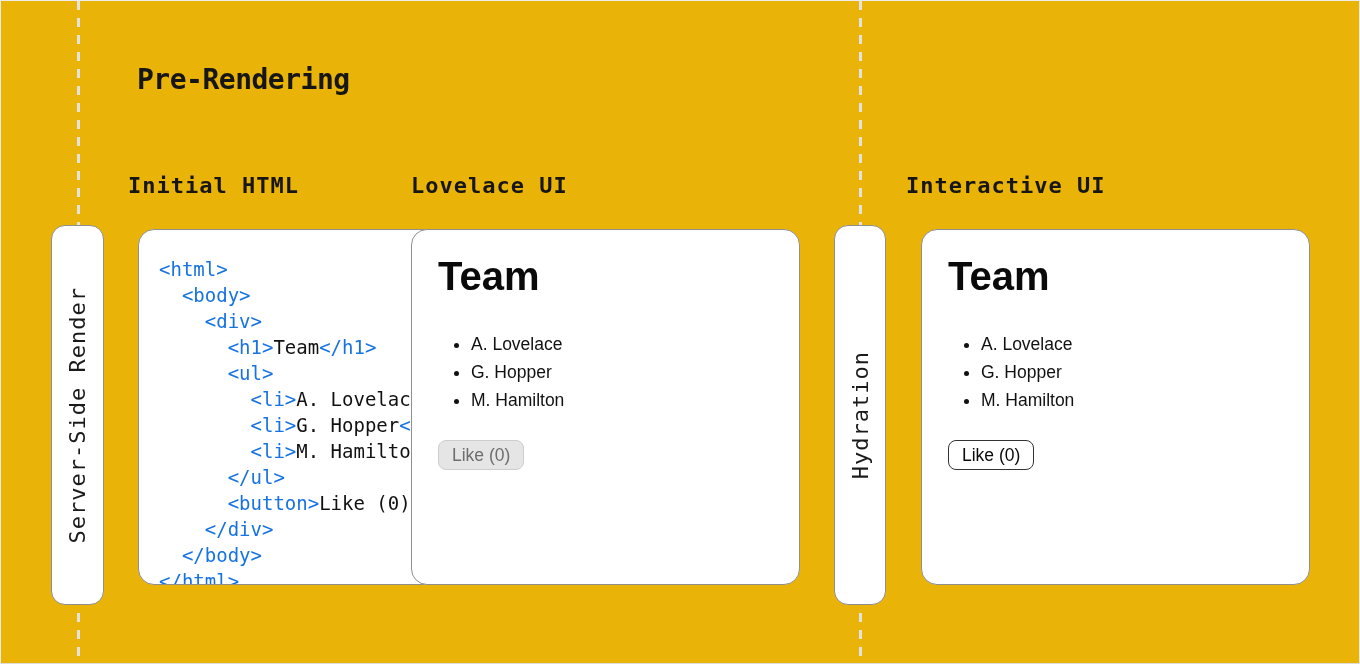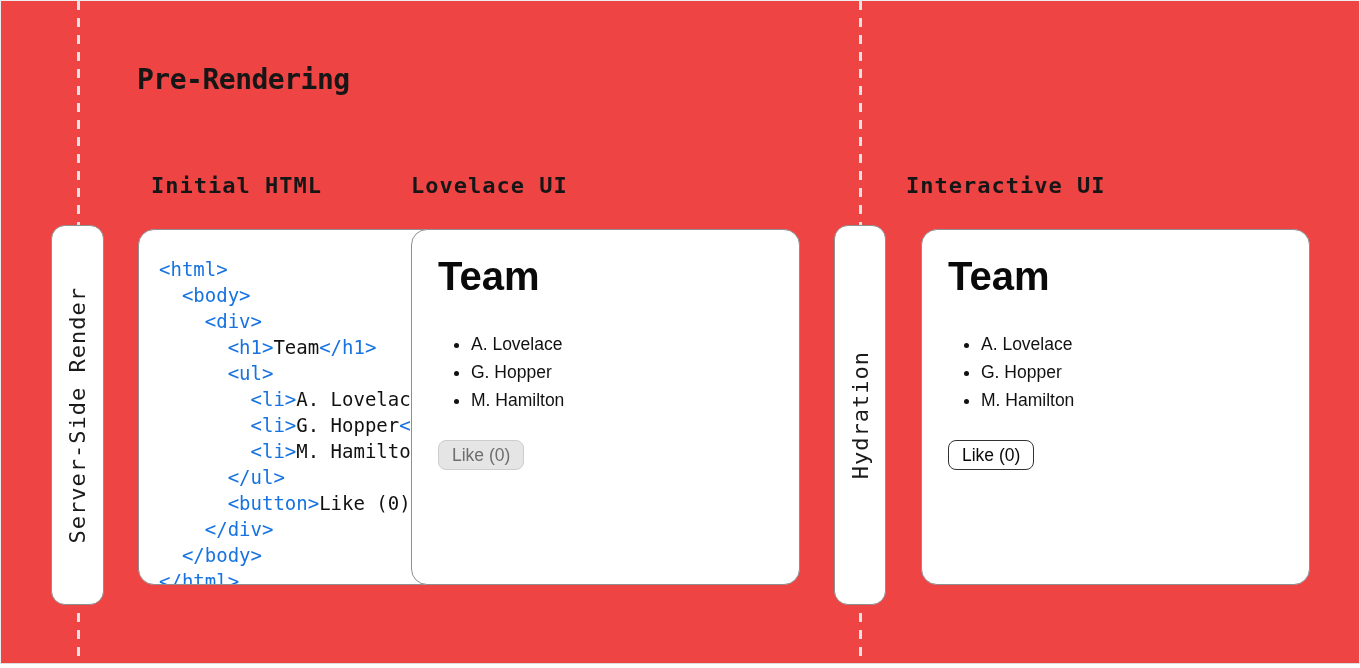--- a/index.html
+++ b/index.html
@@ -1,19 +1,19 @@
 <!DOCTYPE html>
 <html style="--tag-blue: #1673e1; --dash: #e2e2e2; --line: #8f8f8f;"><head>
 <meta charset="utf-8">
 <style>
   html,body{margin:0;padding:0;background:#ffffff;}
   .canvas{
     position:relative;
     width:1358px;height:662px;
-    background:#ef4444;
+    background:#eab308;
     border:1px solid #ececec;
     border-bottom-color:#dcdcdc;
     overflow:hidden;
     font-family:"DejaVu Sans Mono",monospace;
   }
   .vline{
     position:absolute;top:0;bottom:0;width:3px;
     background:repeating-linear-gradient(to bottom, var(--dash,#e2e2e2) 0 9px, transparent 9px 17px);
     z-index:0;
   }
@@ -72,21 +72,21 @@
 </head>
 <body>
 
 <div class="canvas">
 
   <div class="vline" style="left:76px"></div>
   <div class="vline" style="left:858px"></div>
 
   <h1 class="title">Pre-Rendering</h1>
 
-  <div class="col-label" style="left:150px">Initial HTML</div>
+  <div class="col-label" style="left:127px">Initial HTML</div>
   <div class="col-label" style="left:410px">Lovelace UI</div>
   <div class="col-label" style="left:905px">Interactive UI</div>
 
   <div class="stage-box" style="left:50px;width:53px">
     <span class="vtext">Server-Side Render</span>
   </div>
 
   <div class="card code-card">
     <pre class="code"><div class="code-line"><span class="tok-tag">&lt;html&gt;</span></div><div class="code-line">  <span class="tok-tag">&lt;body&gt;</span></div><div class="code-line">    <span class="tok-tag">&lt;div&gt;</span></div><div class="code-line">      <span class="tok-tag">&lt;h1&gt;</span><span class="tok-text">Team</span><span class="tok-tag">&lt;/h1&gt;</span></div><div class="code-line">      <span class="tok-tag">&lt;ul&gt;</span></div><div class="code-line">        <span class="tok-tag">&lt;li&gt;</span><span class="tok-text">A. Lovelace</span><span class="tok-tag">&lt;/li&gt;</span></div><div class="code-line">        <span class="tok-tag">&lt;li&gt;</span><span class="tok-text">G. Hopper</span><span class="tok-tag">&lt;/li&gt;</span></div><div class="code-line">        <span class="tok-tag">&lt;li&gt;</span><span class="tok-text">M. Hamilton</span><span class="tok-tag">&lt;/li&gt;</span></div><div class="code-line">      <span class="tok-tag">&lt;/ul&gt;</span></div><div class="code-line">      <span class="tok-tag">&lt;button&gt;</span><span class="tok-text">Like (0)</span><span class="tok-tag">&lt;/button&gt;</span></div><div class="code-line">    <span class="tok-tag">&lt;/div&gt;</span></div><div class="code-line">  <span class="tok-tag">&lt;/body&gt;</span></div><div class="code-line"><span class="tok-tag">&lt;/html&gt;</span></div></pre>
   </div>

